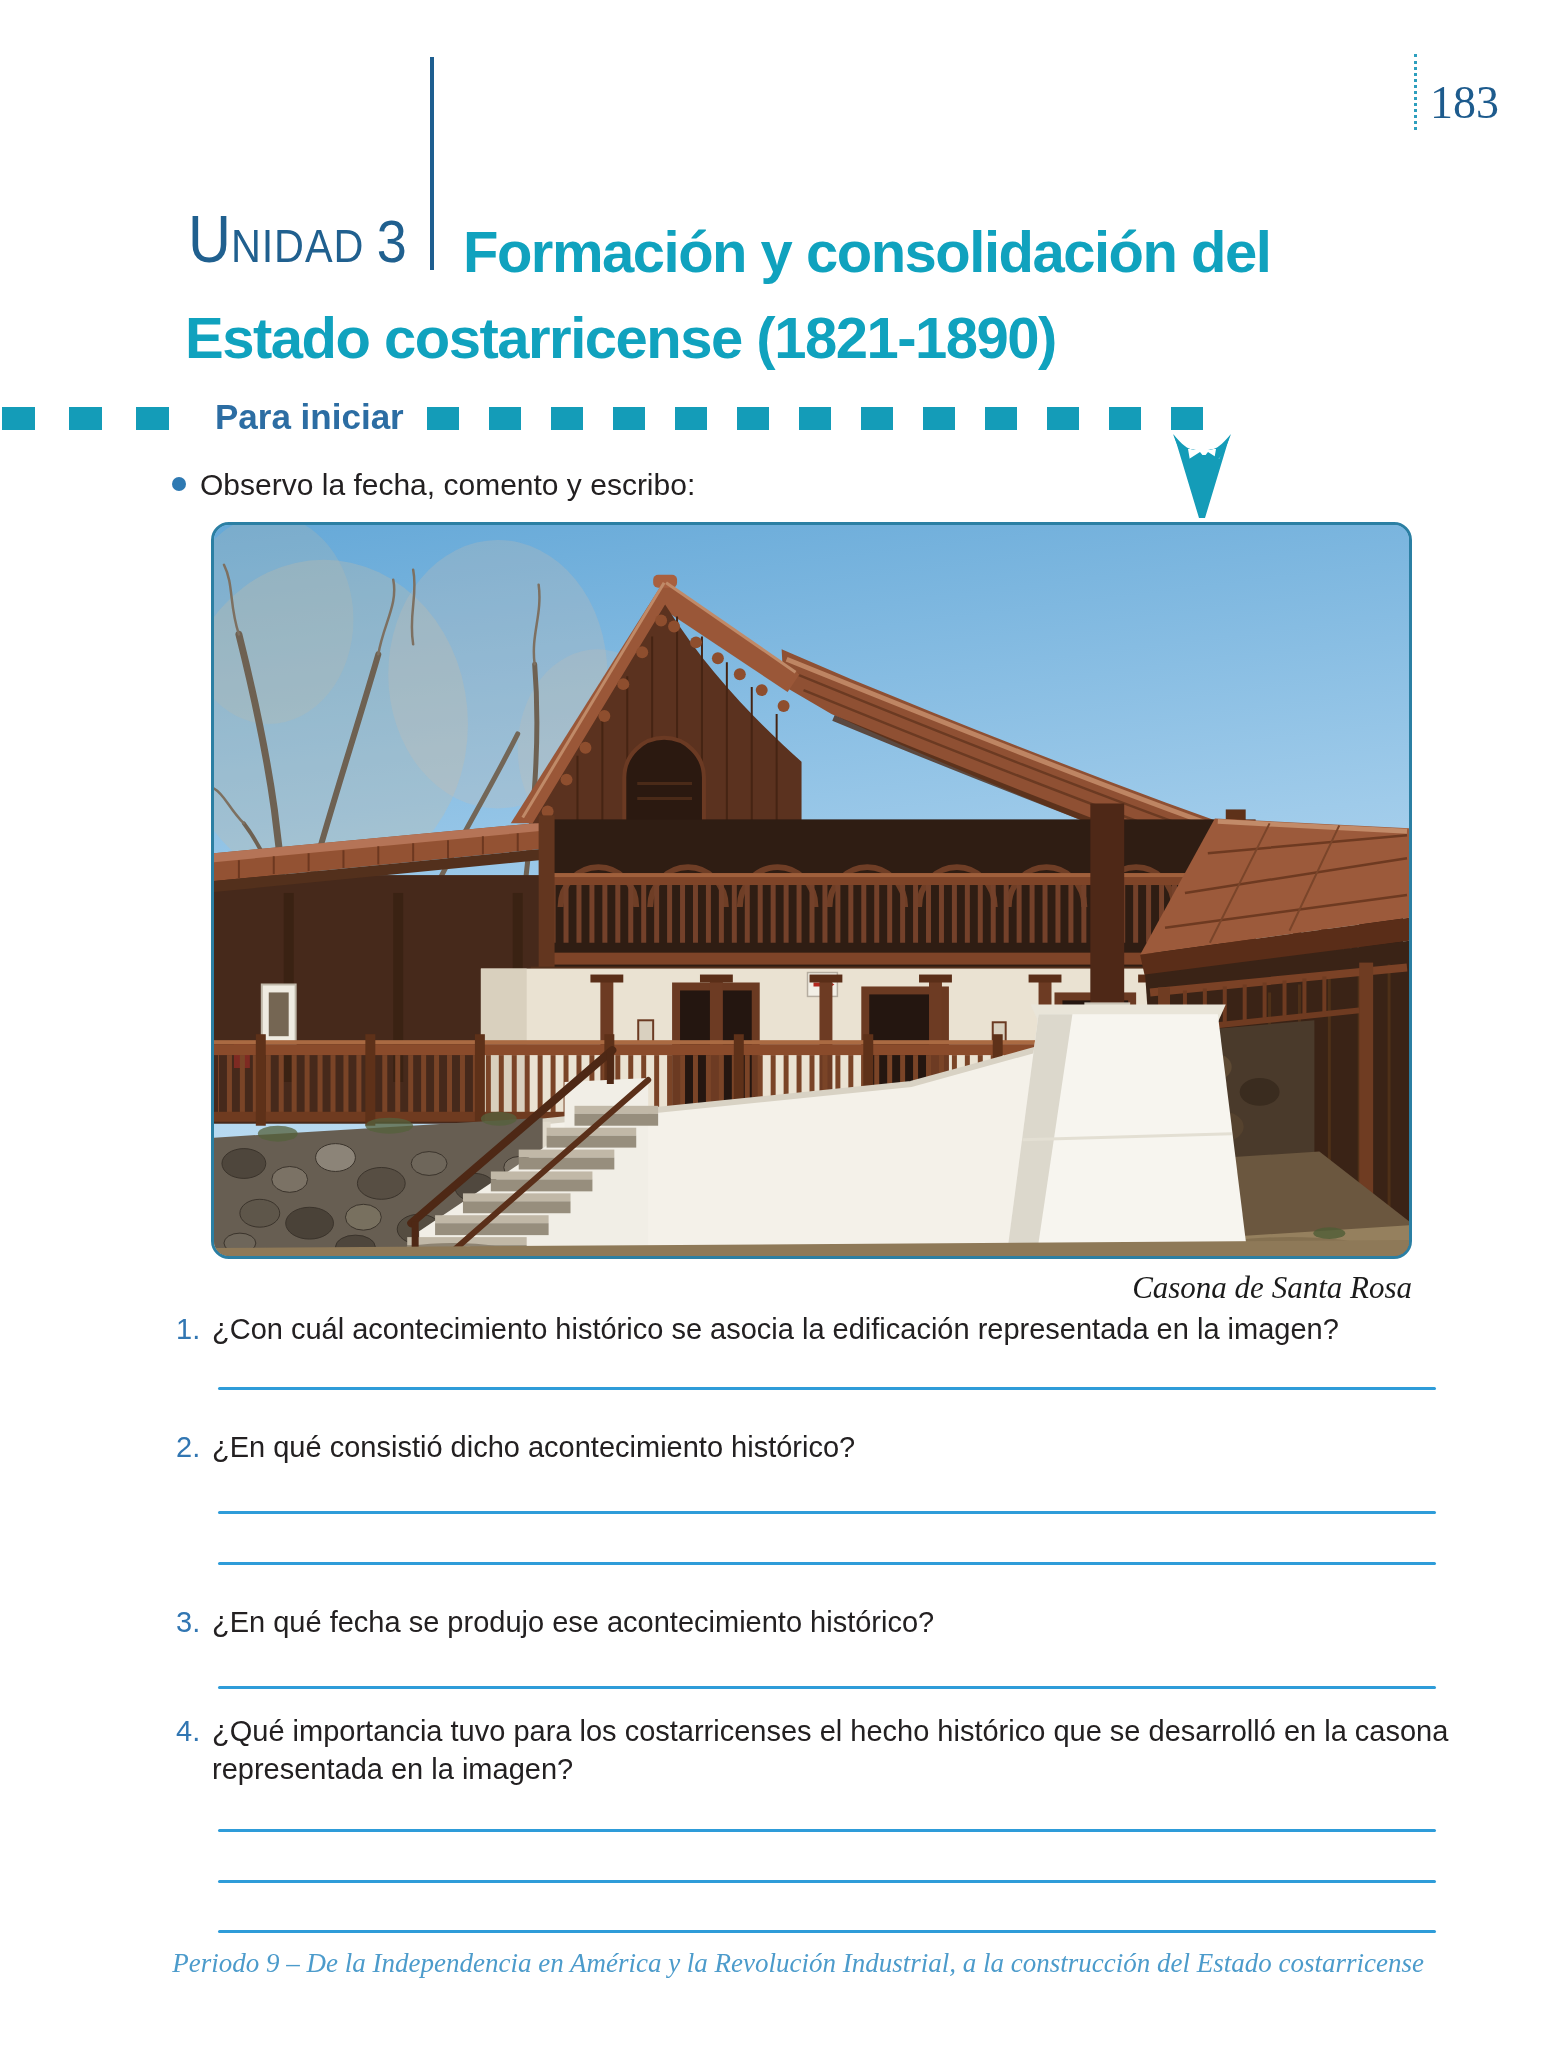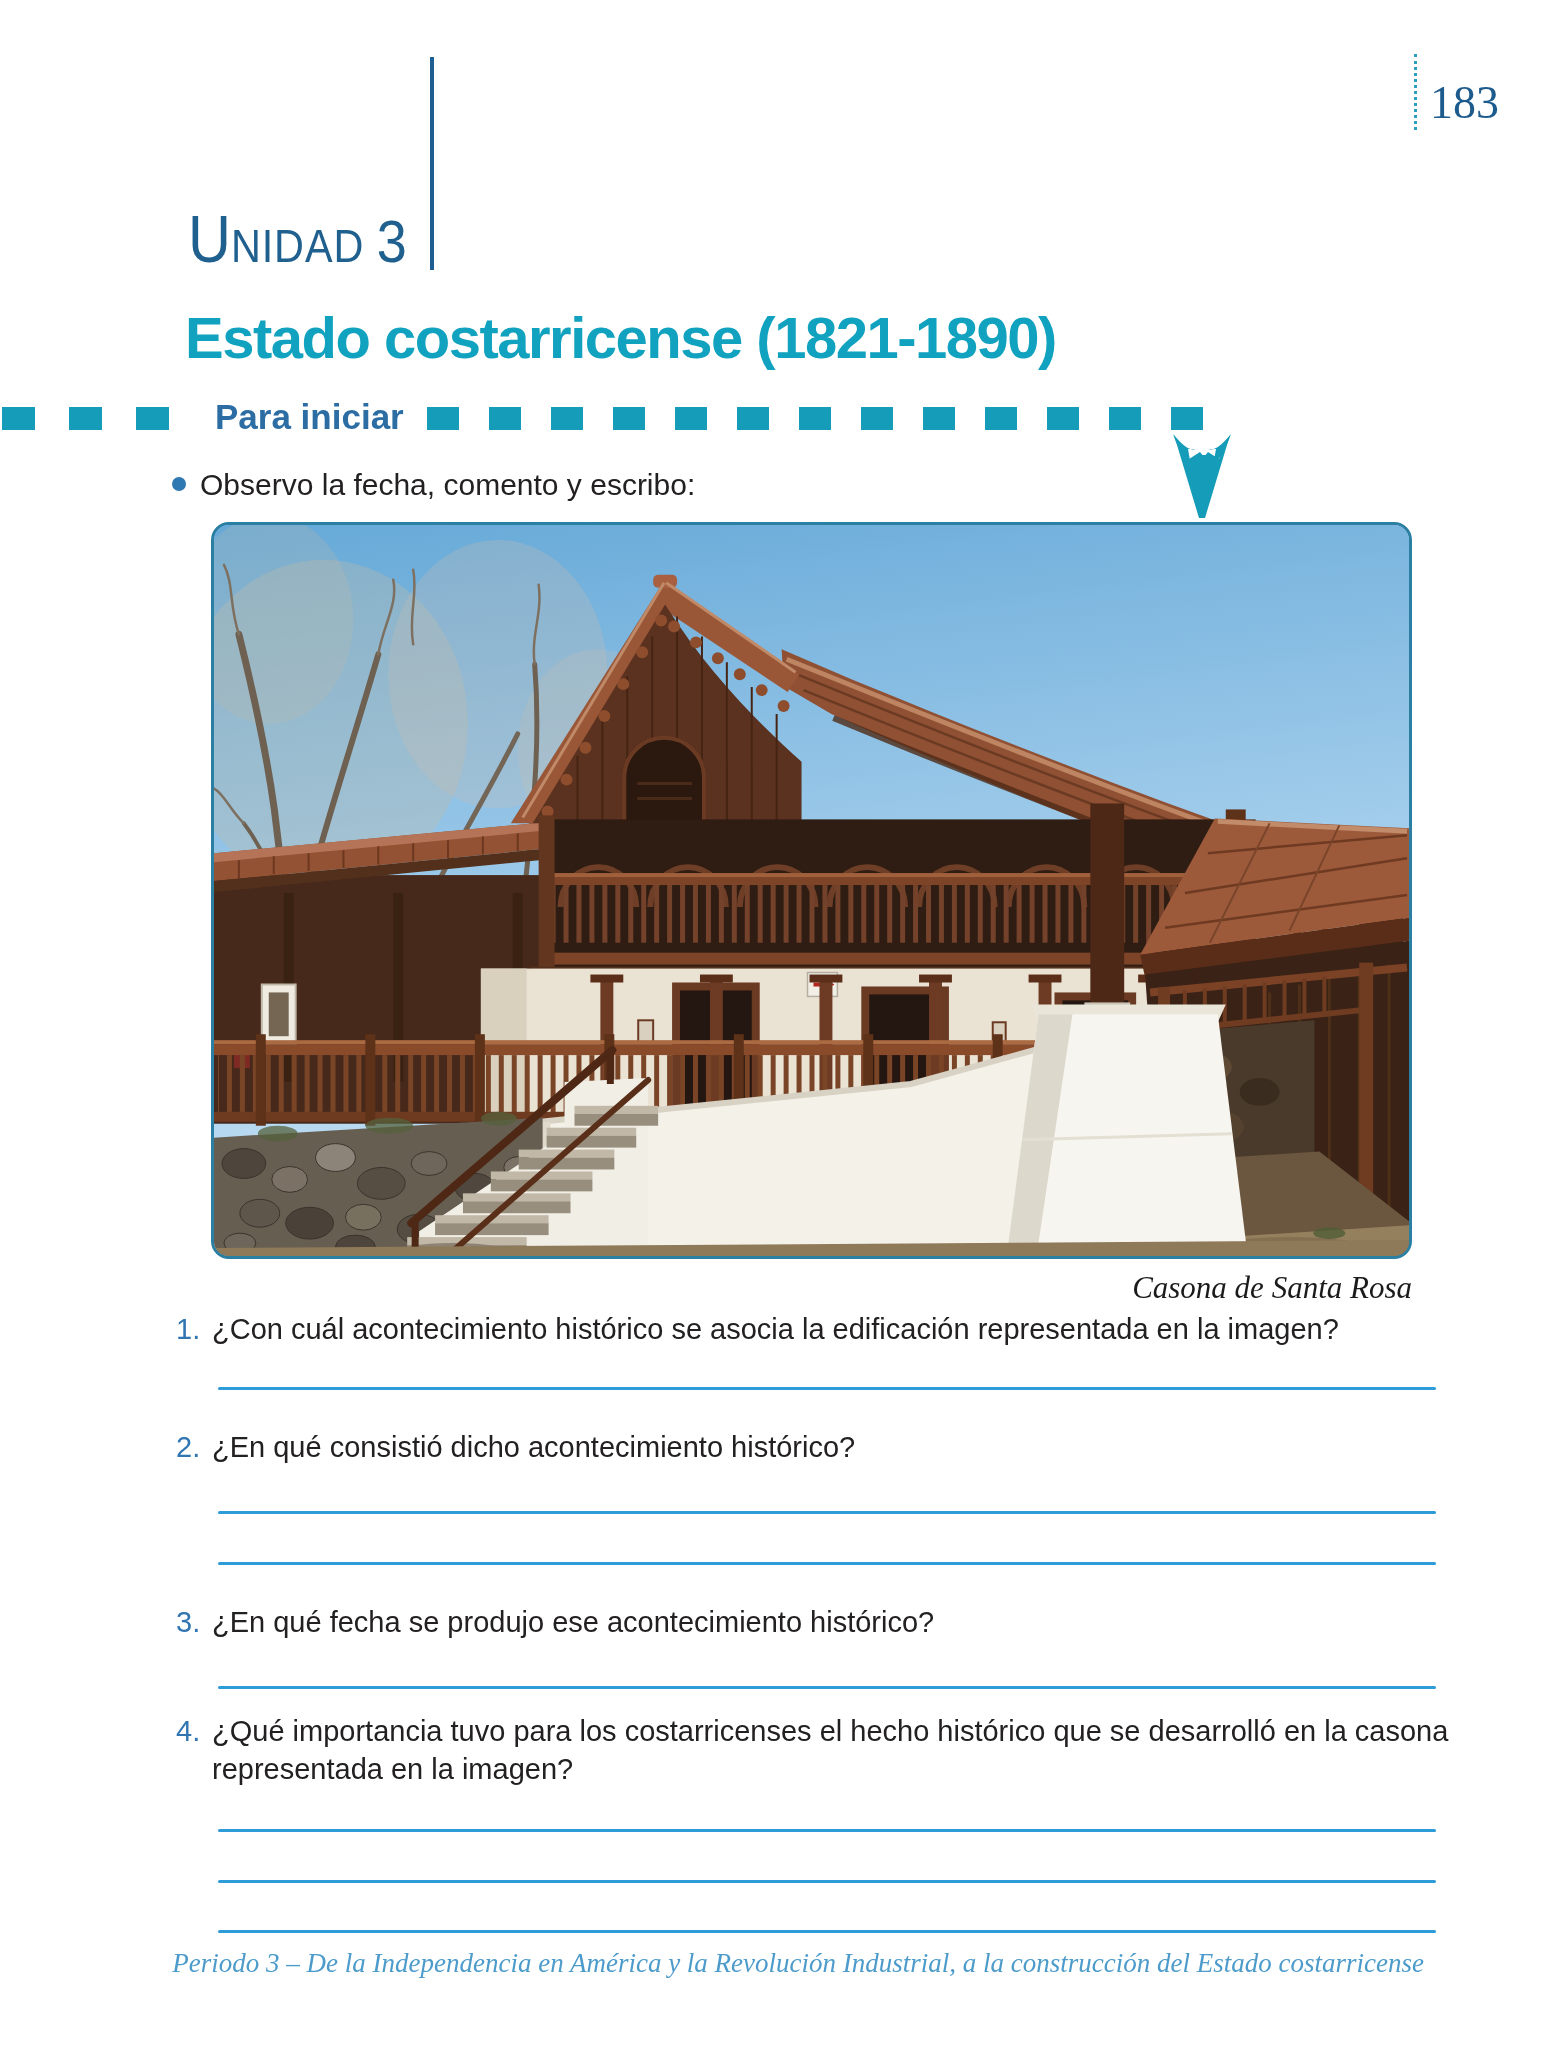--- a/index.html
+++ b/index.html
@@ -91,20 +91,21 @@
 
 <div class="page">
 
   <div class="page-number-dots"></div>
   <div class="page-number">183</div>
 
   <div class="unit-block">
     <span class="u-init">U</span><span class="u-rest">NIDAD</span><span class="u-num">3</span>
   </div>
   <div class="unit-separator"></div>
+  <div class="title-line l1">Formación y consolidación del</div>
   <div class="title-line l2">Estado costarricense (1821-1890)</div>
 
   <div class="sq s1"></div>
   <div class="sq s2"></div>
   <div class="sq s3"></div>
   <div class="section-label">Para iniciar</div>
   <div class="dash-row">
     <span></span>
       <span></span>
       <span></span>
@@ -401,15 +402,15 @@
 
   <div class="question q4">
     <span class="q-num">4.</span>
     <span class="q-text">¿Qué importancia tuvo para los costarricenses el hecho histórico que se desarrolló en la casona
 representada en la imagen?</span>
   </div>
   <div class="answer-line al-5"></div>
   <div class="answer-line al-6"></div>
   <div class="answer-line al-7"></div>
 
-  <div class="footer-text">Periodo 3 – De la Independencia en América y la Revolución Industrial, a la construcción del Estado costarricense</div>
+  <div class="footer-text">Periodo 9 – De la Independencia en América y la Revolución Industrial, a la construcción del Estado costarricense</div>
 
 </div>
 
 </body></html>

